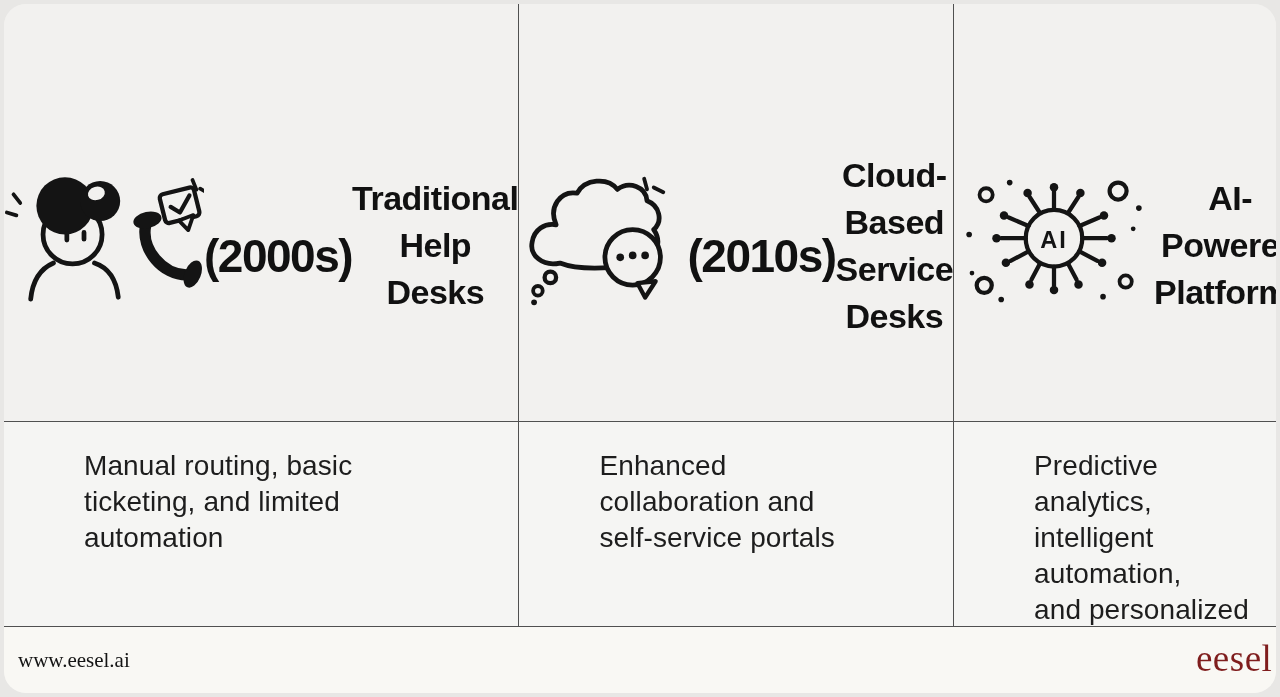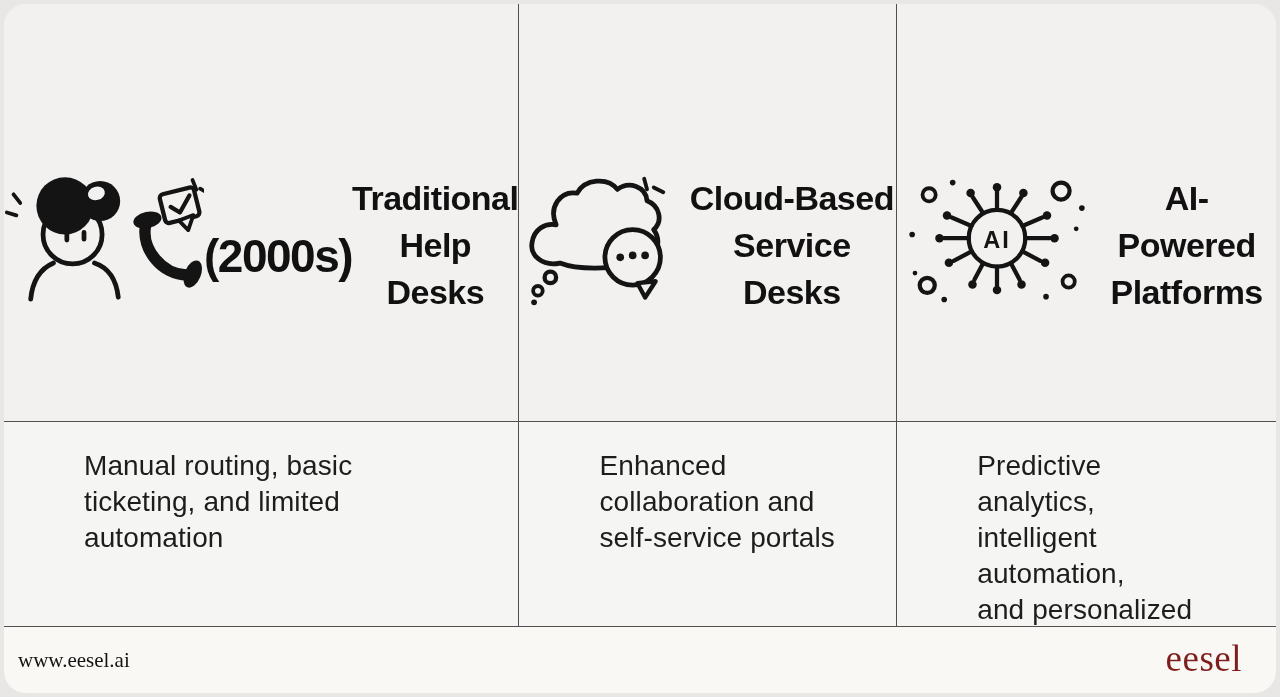--- a/index.html
+++ b/index.html
@@ -107,20 +107,21 @@
 
         <path class="ln" style="stroke-width:4" d="M128,4 l3,11 M138,13 l10,5"></path>
 
         <circle cx="116" cy="86" r="29" class="bg" stroke="#141414" stroke-width="5"></circle>
         <path class="bg" stroke="#141414" stroke-width="4.5" stroke-linejoin="round" d="M121,113 L129,128 L140,111 Z"></path>
         <circle class="fl" cx="103" cy="86" r="4"></circle>
         <circle class="fl" cx="116" cy="84" r="4"></circle>
         <circle class="fl" cx="129" cy="84" r="4"></circle>
       </svg>
     </div>
+    <div class="decade">(2010s)</div>
     <div class="col-title">Cloud-Based<br>Service Desks</div>
   </div>
 
   <div class="cell-top">
     <div class="icon-box">
       <svg width="200" height="132" viewBox="0 0 200 140">
 
         <g class="ln" style="stroke-width:4.5">
           <path d="M100,36 L100,16"></path>
             <path d="M115,39 L126,22"></path>

